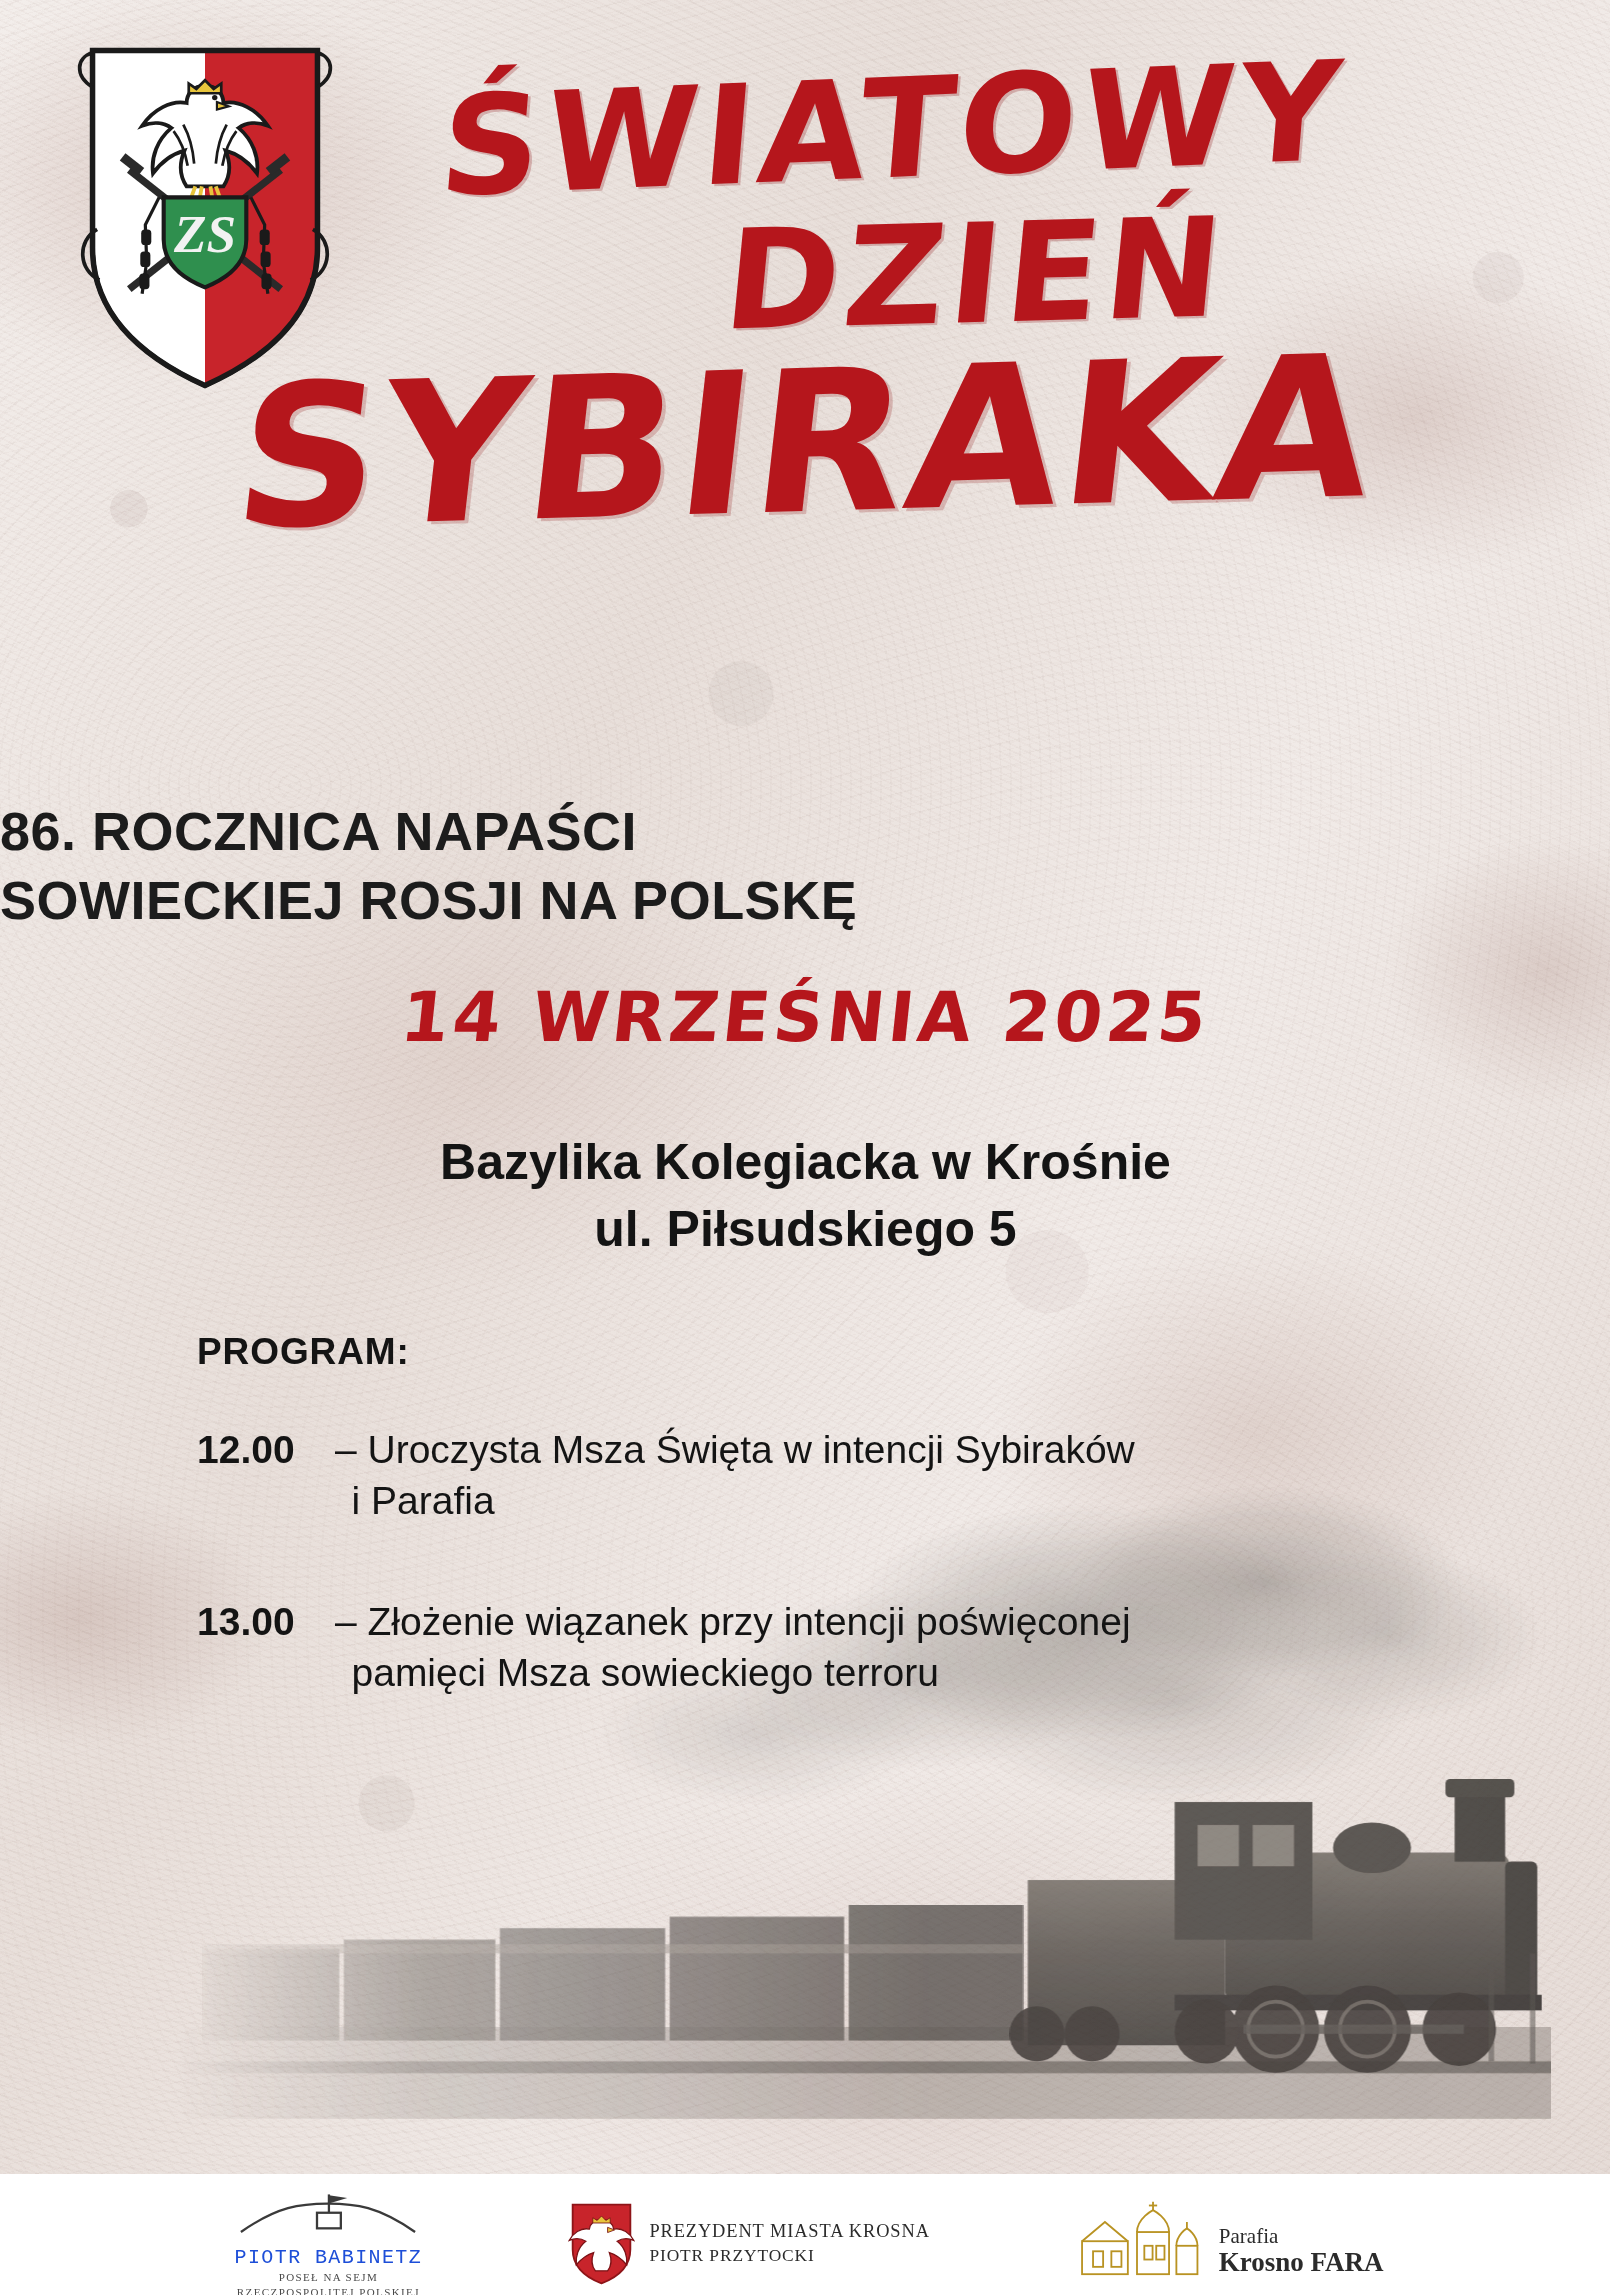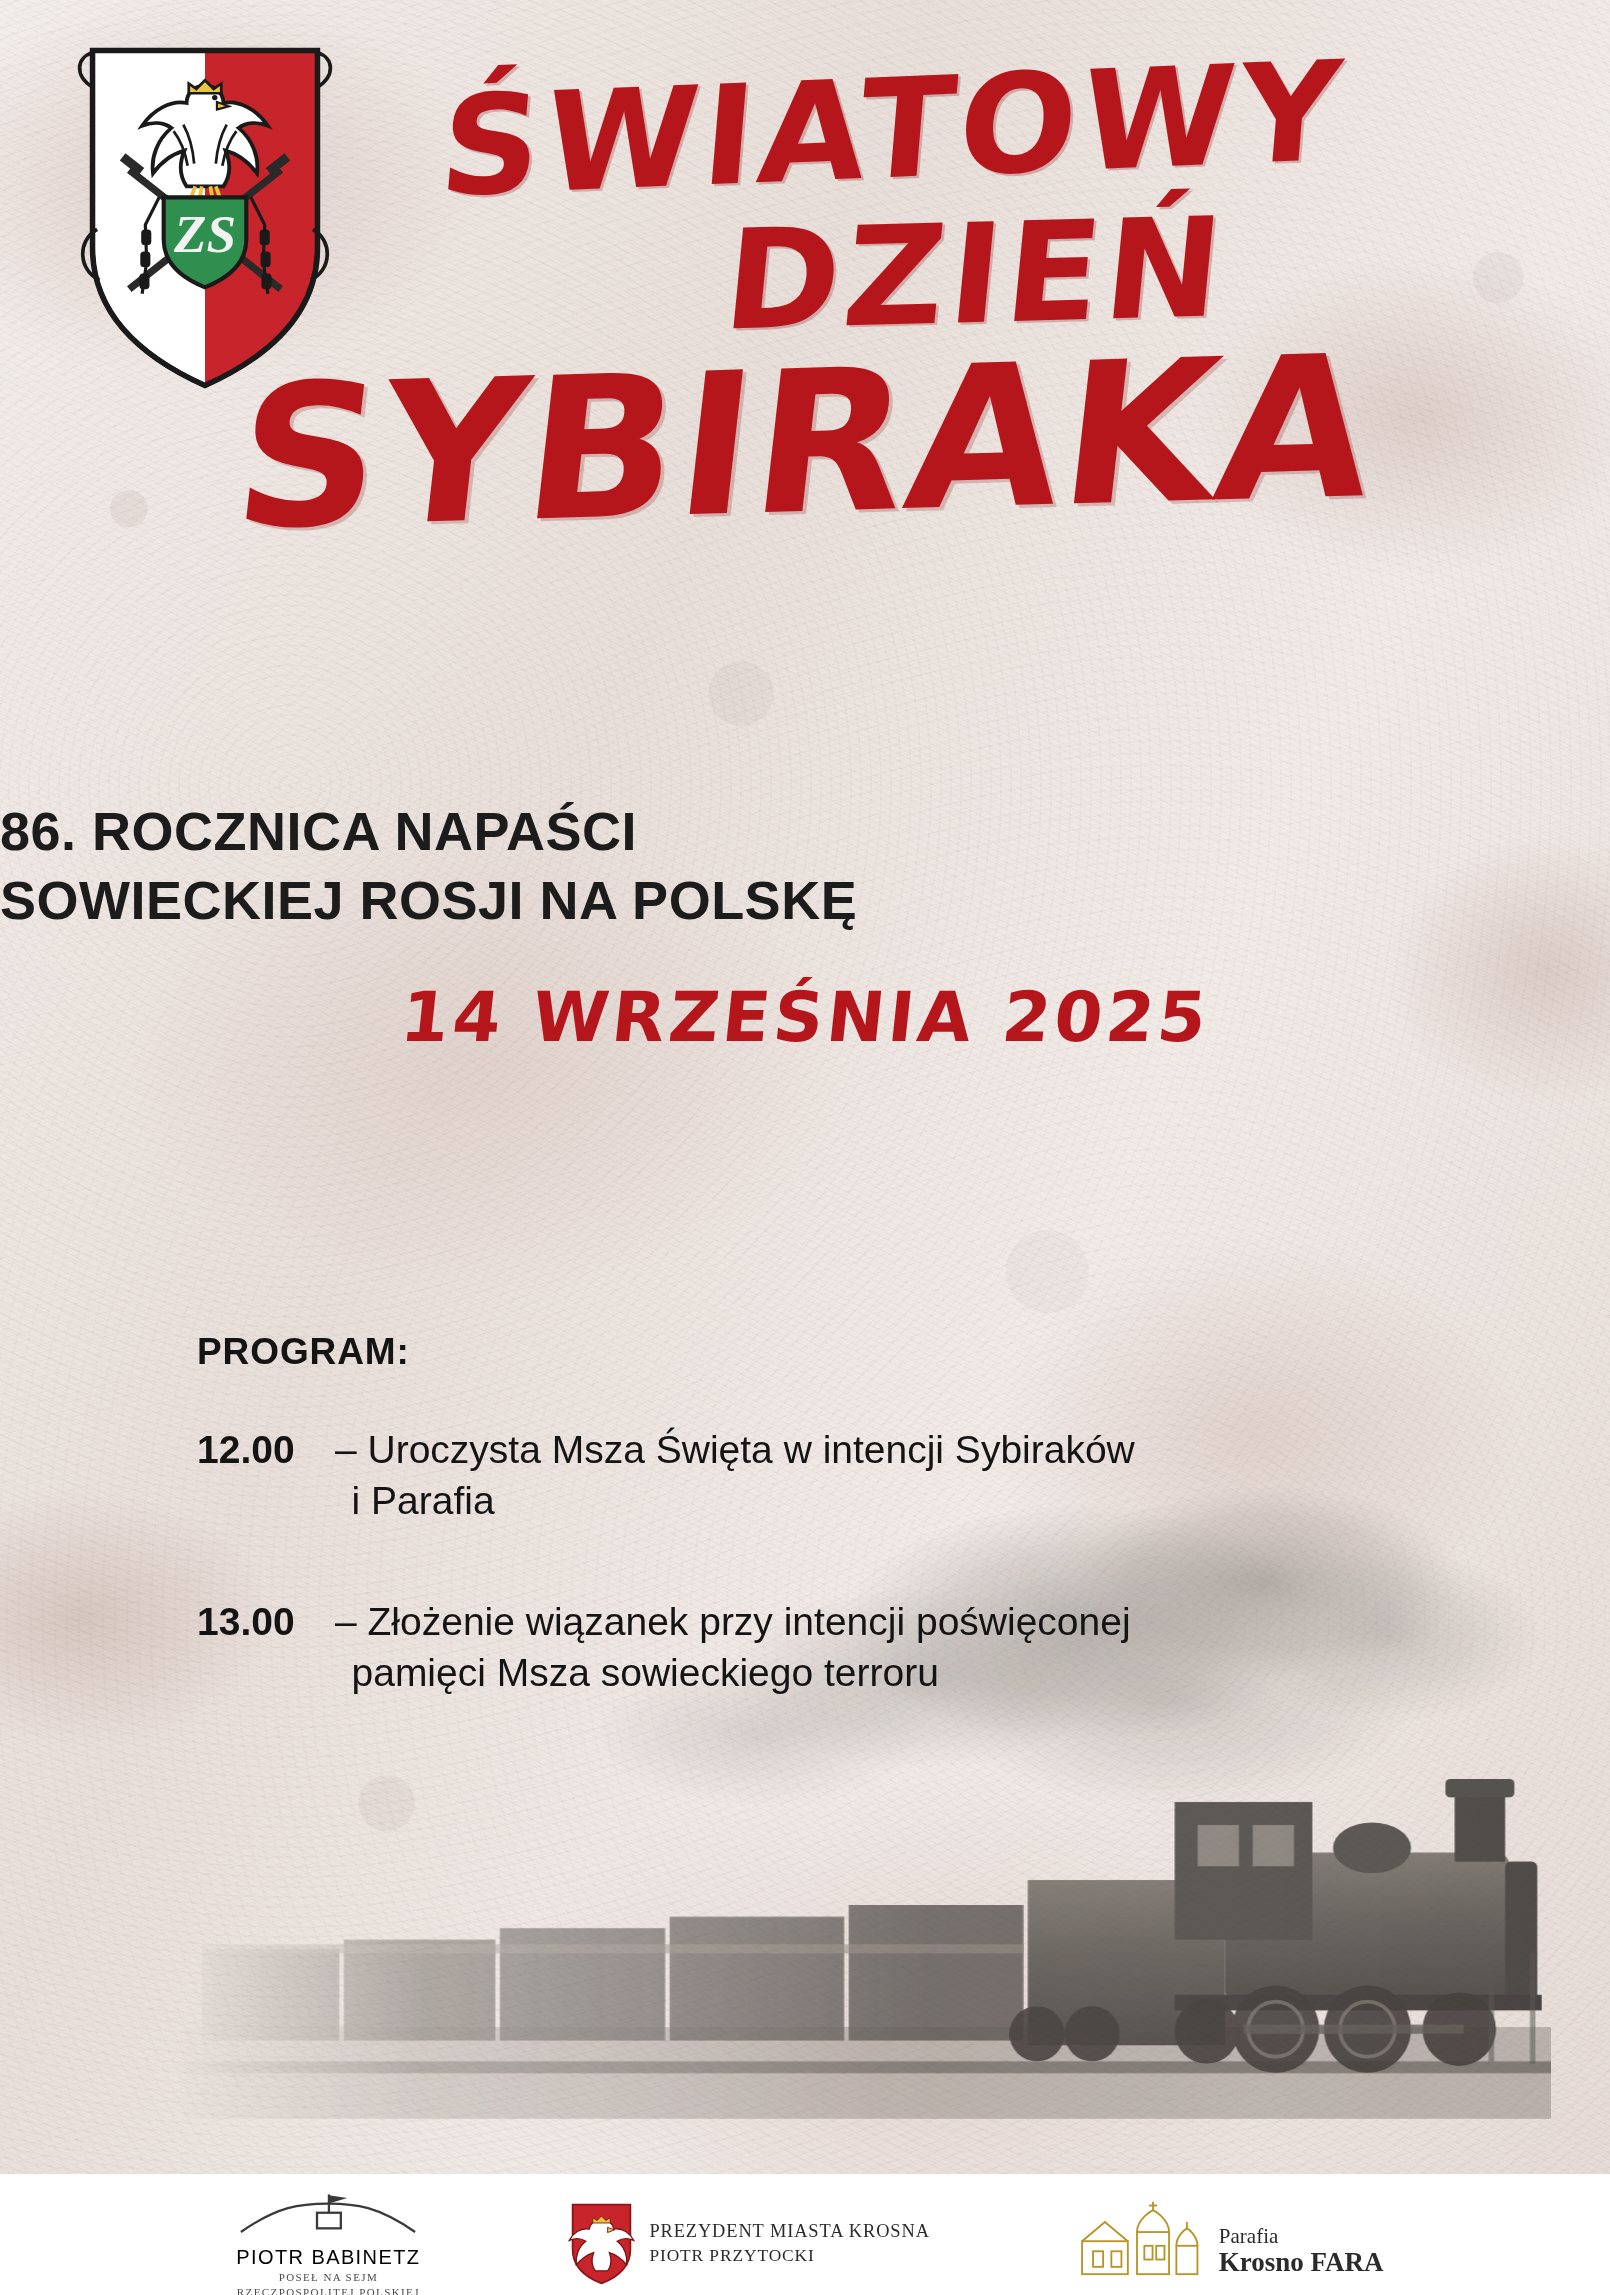--- a/index.html
+++ b/index.html
@@ -200,24 +200,24 @@
   .logo {
     display: flex;
     align-items: center;
     gap: 13px;
   }
   .logo-babinetz {
     flex-direction: column;
     gap: 2.8px;
   }
   .lb-name {
-    font-family: Liberation Sans, sans-serif;
+    font-family: Liberation Mono, monospace;
     font-size: 20px;
     letter-spacing: 1.4px;
-    color: #000000;
+    color: #1d4ed8;
   }
   .lb-sub1 {
     font-family: "Liberation Serif", serif;
     font-size: 11px;
     letter-spacing: 1.4px;
     color: #4a4a4a;
   }
   .lb-sub2 {
     font-family: "Liberation Serif", serif;
     font-size: 11px;
@@ -419,20 +419,24 @@
     <div class="title-line t-sybiraka">SYBIRAKA</div>
   </div>
 
   <div class="subtitle">
     <div>86. ROCZNICA NAPAŚCI</div>
     <div>SOWIECKIEJ ROSJI NA POLSKĘ</div>
   </div>
 
   <div class="date">14 WRZEŚNIA 2025</div>
 
+  <div class="venue">
+    <div>Bazylika Kolegiacka w Krośnie</div>
+    <div>ul. Piłsudskiego 5</div>
+  </div>
 
   <div class="program">
     <div class="program-label">PROGRAM:</div>
 
     <div class="program-item">
       <div class="p-time">12.00</div>
       <div class="p-text">
         <div>– Uroczysta Msza Święta w intencji Sybiraków</div>
         <div style="padding-left:16.5px">i Parafia</div>
       </div>

